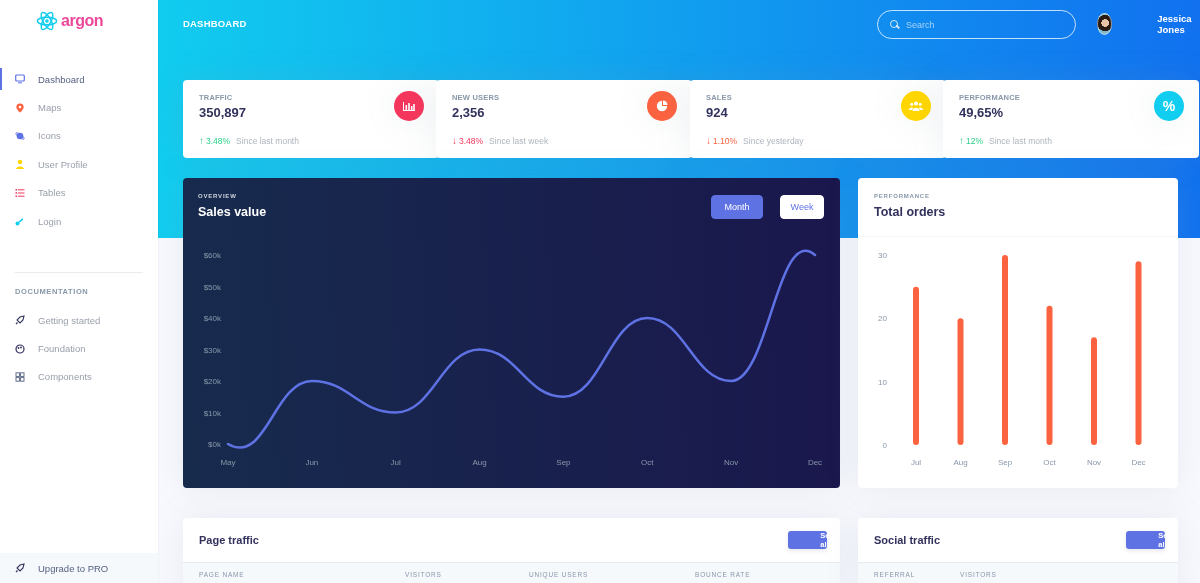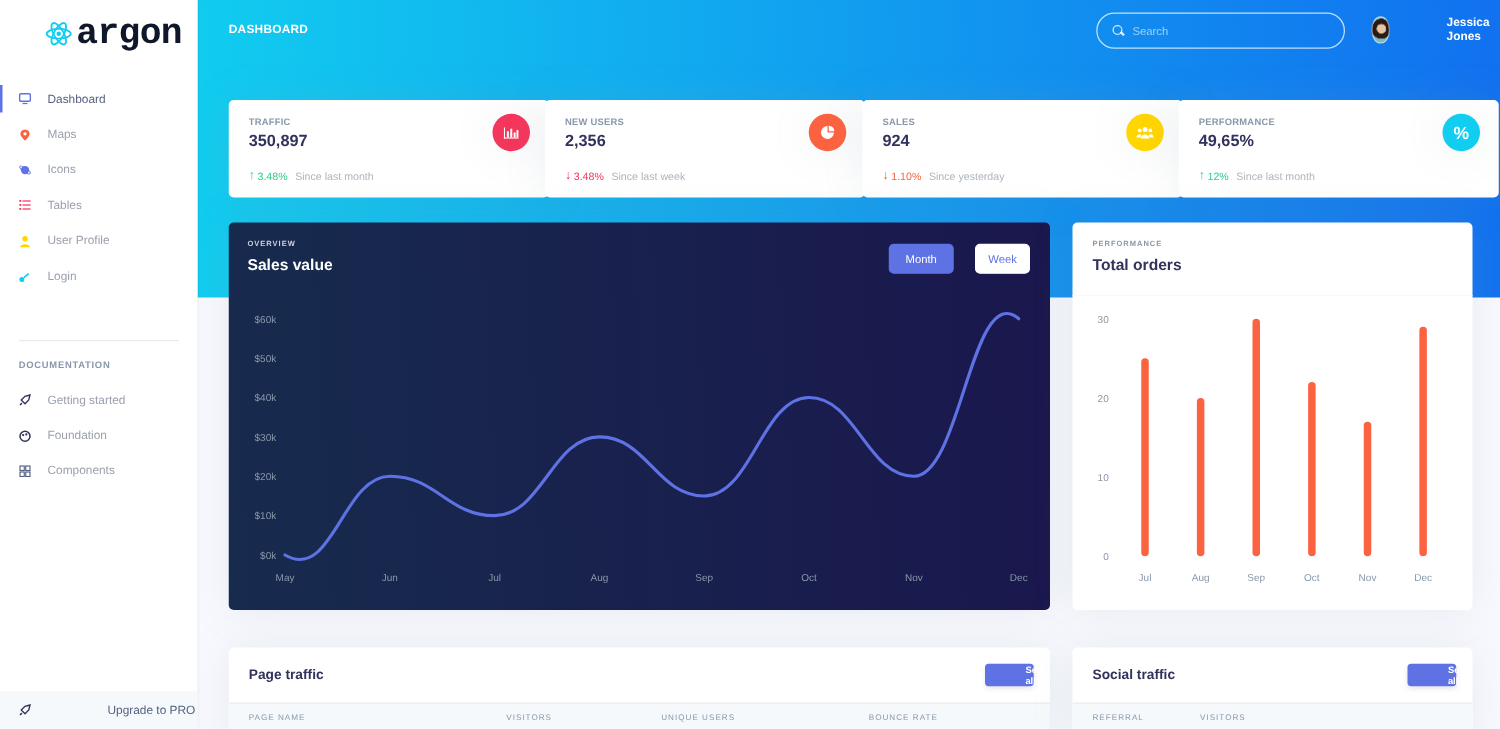--- a/index.html
+++ b/index.html
@@ -3,32 +3,32 @@
 <meta charset="utf-8">
 <style>
   * { box-sizing: border-box; margin: 0; padding: 0; }
   html, body { width: 1200px; height: 583px; overflow: hidden; }
   body { font-family: "Liberation Sans", sans-serif; background: #f8f9fe; position: relative; color: #32325d; }
 
   
   .sidebar { position: absolute; left: 0; top: 0; width: 158px; height: 583px; background: #fff; box-shadow: 0 0 2px rgba(0,0,0,0.08); z-index: 3; }
   .brand { position: absolute; left: 36px; top: 10px; display: flex; align-items: center; gap: 3px; }
   .brand-logo { width: 22px; height: 22px; }
-  .brand-text { font-family: Liberation Mono, monospace; font-weight: bold; font-size: 29px; color: #0f172a; letter-spacing: -0.5px; }
+  .brand-text { font-family: Liberation Sans, sans-serif; font-weight: bold; font-size: 16px; color: #ec4899; letter-spacing: -0.5px; }
   .nav { position: absolute; left: 0; top: 65px; width: 158px; }
   .nav-item { height: 28.4px; display: flex; align-items: center; padding-left: 15px; position: relative; cursor: pointer; }
   .nav-item.active::before { content: ""; position: absolute; left: 0; top: 3px; bottom: 3px; width: 2px; background: #5e72e4; }
   .nav-icon { width: 10px; height: 10px; display: inline-block; margin-right: 13px; position: relative; }
   .nav-label { font-size: 9.5px; color: #9aa0ac; }
   .nav-item.active .nav-label { color: #525f7f; }
   .divider { position: absolute; left: 15px; right: 15px; top: 272px; height: 1px; background: #e9ecef; }
   .doc-heading { position: absolute; left: 15px; top: 287px; font-size: 7.5px; font-weight: bold; color: #8898aa; letter-spacing: 0.6px; }
   .doc-nav { position: absolute; left: 0; top: 306px; width: 158px; }
   .upgrade { position: absolute; left: 0; bottom: 0; width: 158px; height: 30px; background: #f6f9fc; display: flex; align-items: center; padding-left: 15px; cursor: pointer; }
-  .upgrade .nav-label { color: #525f7f; margin-left: 48px; }
+  .upgrade .nav-label { color: #525f7f; }
 
   
   .header-bg { position: absolute; left: 158px; top: 0; width: 1042px; height: 238px; background: linear-gradient(87deg, #11cdef 0, #1171ef 100%); }
   .page-title { position: absolute; left: 183px; top: 18px; color: #fff; font-size: 9.5px; font-weight: bold; letter-spacing: 0.2px; }
   .search { position: absolute; left: 877px; top: 10px; width: 199px; height: 29px; border: 1.5px solid rgba(255,255,255,0.75); border-radius: 15px; display: flex; align-items: center; padding-left: 12px; }
   .search-icon { width: 10px; height: 10px; position: relative; margin-right: 6px; }
   .search-icon::before { content: ""; position: absolute; left: 0; top: 0; width: 6px; height: 6px; border: 1.5px solid rgba(255,255,255,0.8); border-radius: 50%; }
   .search-icon::after { content: ""; position: absolute; left: 6px; top: 6.5px; width: 4px; height: 1.5px; background: rgba(255,255,255,0.8); transform: rotate(45deg); }
   .search input { background: transparent; border: none; outline: none; color: #fff; font-size: 9px; width: 160px; font-family: "Liberation Sans", sans-serif; }
   .search input::placeholder { color: rgba(255,255,255,0.6); }
@@ -110,37 +110,37 @@
     </div>
     <div class="nav-item">
       <svg class="nav-icon" viewBox="0 0 10 10">
           <circle cx="5" cy="5" r="3.3" fill="#5e72e4"></circle>
           <ellipse cx="5" cy="5" rx="5" ry="1.6" fill="none" stroke="#5e72e4" stroke-width="0.8" transform="rotate(35 5 5)"></ellipse>
         </svg>
       <span class="nav-label">Icons</span>
     </div>
     <div class="nav-item">
       <svg class="nav-icon" viewBox="0 0 10 10">
+          <circle cx="5" cy="3" r="2.2" fill="#ffd600"></circle>
+          <path d="M1 10 C1 6.5 9 6.5 9 10 Z" fill="#ffd600"></path>
+        </svg>
+      <span class="nav-label">User Profile</span>
+    </div>
+    <div class="nav-item">
+      <svg class="nav-icon" viewBox="0 0 10 10">
           <g fill="#f5365c">
             <rect x="0.5" y="1" width="1.5" height="1.5"></rect>
             <rect x="0.5" y="4.2" width="1.5" height="1.5"></rect>
             <rect x="0.5" y="7.4" width="1.5" height="1.5"></rect>
             <rect x="3" y="1.3" width="6.5" height="1"></rect>
             <rect x="3" y="4.5" width="6.5" height="1"></rect>
             <rect x="3" y="7.7" width="6.5" height="1"></rect>
           </g>
         </svg>
       <span class="nav-label">Tables</span>
-    </div>
-    <div class="nav-item">
-      <svg class="nav-icon" viewBox="0 0 10 10">
-          <circle cx="5" cy="3" r="2.2" fill="#ffd600"></circle>
-          <path d="M1 10 C1 6.5 9 6.5 9 10 Z" fill="#ffd600"></path>
-        </svg>
-      <span class="nav-label">User Profile</span>
     </div>
     <div class="nav-item">
       <svg class="nav-icon" viewBox="0 0 10 10">
           <circle cx="2.5" cy="7.5" r="2" fill="#11cdef"></circle>
           <rect x="3.5" y="3.8" width="5" height="1.4" fill="#11cdef" transform="rotate(-40 6 4.5)"></rect>
         </svg>
       <span class="nav-label">Login</span>
     </div>
   </nav>
 

